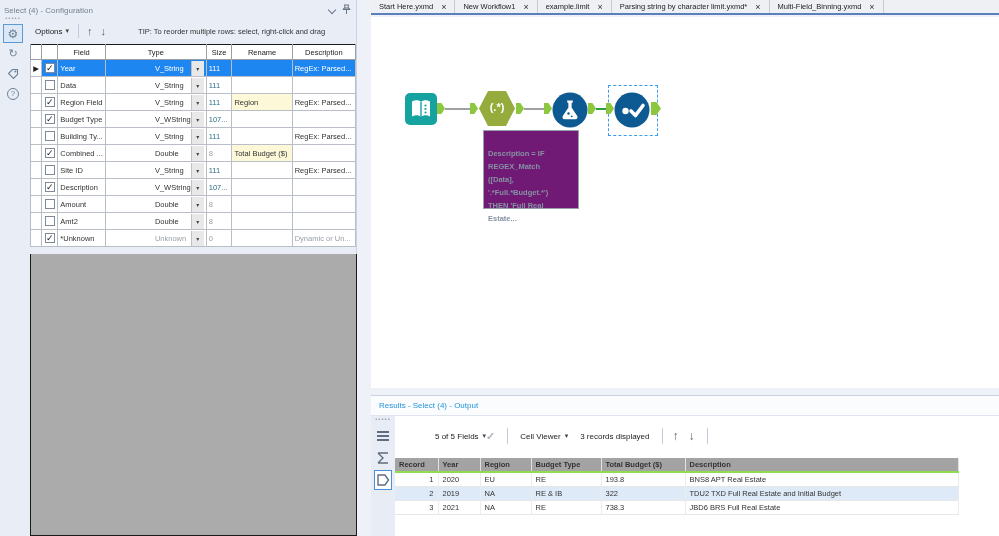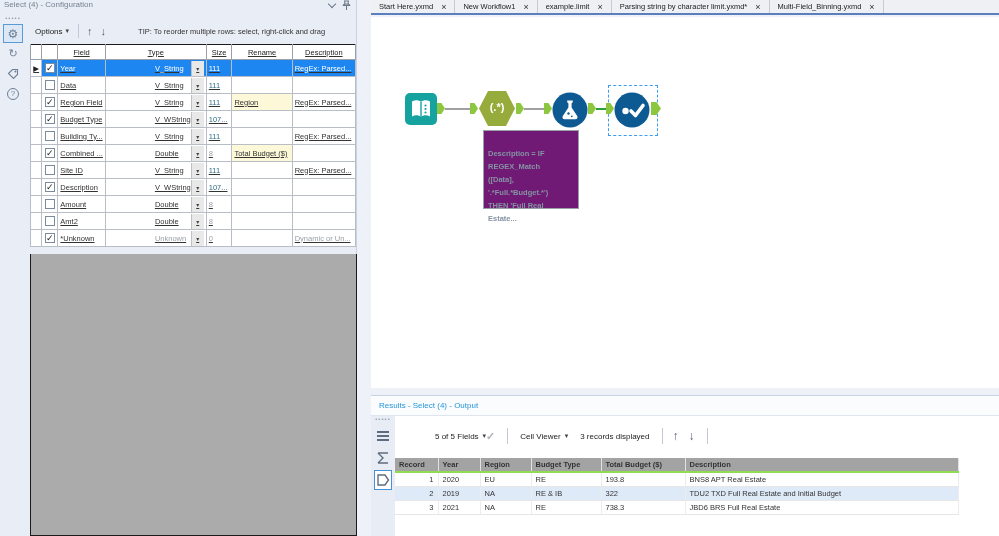--- a/index.html
+++ b/index.html
@@ -2,40 +2,40 @@
 <html><head>
 <meta charset="utf-8">
 <style>
   * { margin:0; padding:0; box-sizing:border-box; }
   html,body { width:999px; height:536px; overflow:hidden; }
   body { font-family:"Liberation Sans", sans-serif; font-size:8px; color:#333; background:#fff; }
   .app { position:relative; width:999px; height:536px; background:#eef1f8; }
 
   
   .config-panel { position:absolute; left:0; top:0; width:357px; height:536px; background:#e9edf6; border-right:1px solid #c9d2e2; }
-  .config-header { position:absolute; left:0; top:0; width:357px; height:15px; display:flex; align-items:flex-start; padding:0 4px; color:#75828f; }
+  .config-header { position:absolute; left:0; top:0; width:357px; height:15px; display:flex; align-items:flex-end; padding:0 4px; color:#75828f; }
   .config-header .title { flex:1; font-size:8px; }
   .hdr-ico { width:14px; text-align:center; color:#6a7788; cursor:pointer; }
   .chev { display:inline-block; width:6px; height:6px; border-right:1px solid #6a7788; border-bottom:1px solid #6a7788; transform:rotate(45deg); margin-top:-2px; }
   .pin-svg { display:block; margin:0 auto; }
 
   .icon-strip { position:absolute; left:0; top:15px; width:26px; height:521px; }
   .grip { color:#97a0b0; font-size:6px; letter-spacing:1px; text-align:center; height:8px; line-height:6px; }
   .strip-btn { width:20px; height:19px; margin:1px auto; display:flex; align-items:center; justify-content:center; color:#6c8096; font-size:12px; cursor:pointer; }
   .strip-btn.active { border:1px solid #5b9bd5; background:#dde8f6; }
   .circ-q { width:12px; height:12px; border:1px solid #6c8096; border-radius:50%; font-size:8px; line-height:10px; text-align:center; }
 
   .options-bar { position:absolute; left:27px; top:19px; width:330px; height:24px; display:flex; align-items:center; }
   .options-btn { margin-left:3px; padding:2px 5px; font-size:8px; color:#222; cursor:pointer; display:flex; align-items:center; gap:3px; }
   .caret { font-size:7px; color:#444; }
   .vsep { width:1px; height:14px; background:#c2cad8; margin:0 4px; }
   .arrow-btn { font-size:11px; color:#55606e; padding:0 4px; cursor:pointer; }
   .tip { margin-left:28px; font-size:7.5px; color:#333; white-space:nowrap; }
 
-  table.fields { position:absolute; left:30px; top:44px; border-collapse:collapse; table-layout:fixed; background:#fff; border:1px solid #1a1a1a;text-decoration:underline; }
+  table.fields { position:absolute; left:30px; top:44px; border-collapse:collapse; table-layout:fixed; background:#fff; border:1px solid #1a1a1a; }
   table.fields col.c-rowsel{width:14px;} table.fields col.c-chk{width:20px;} table.fields col.c-field{width:46px;}
   table.fields col.c-type{width:72px;} table.fields col.c-size{width:34px;} table.fields col.c-ren{width:70px;} table.fields col.c-desc{width:70px;}
   table.fields th { font-weight:normal; font-size:7.5px; color:#222; border:1px solid #9aa0a8; border-top:none; height:15px; background:#fff; }
   table.fields td { border:1px solid #b9bec6; height:17px; font-size:7.5px; padding:0 2px; overflow:hidden; white-space:nowrap; }
   td.rowsel { text-align:center; color:#222; font-size:6px; padding:0; background:#fff; }
   td.chk { text-align:center; padding:0; }
   .checkbox { display:inline-block; width:10px; height:10px; border:1px solid #7c8a9a; background:#fff; font-size:9px; line-height:9px; color:#1a1a1a; text-align:center; vertical-align:middle; cursor:pointer; }
   td.typ { padding:0; }
   .typewrap { display:flex; align-items:center; height:100%; }
   .typetext { flex:1; padding-left:3px;margin-left:44px; }

